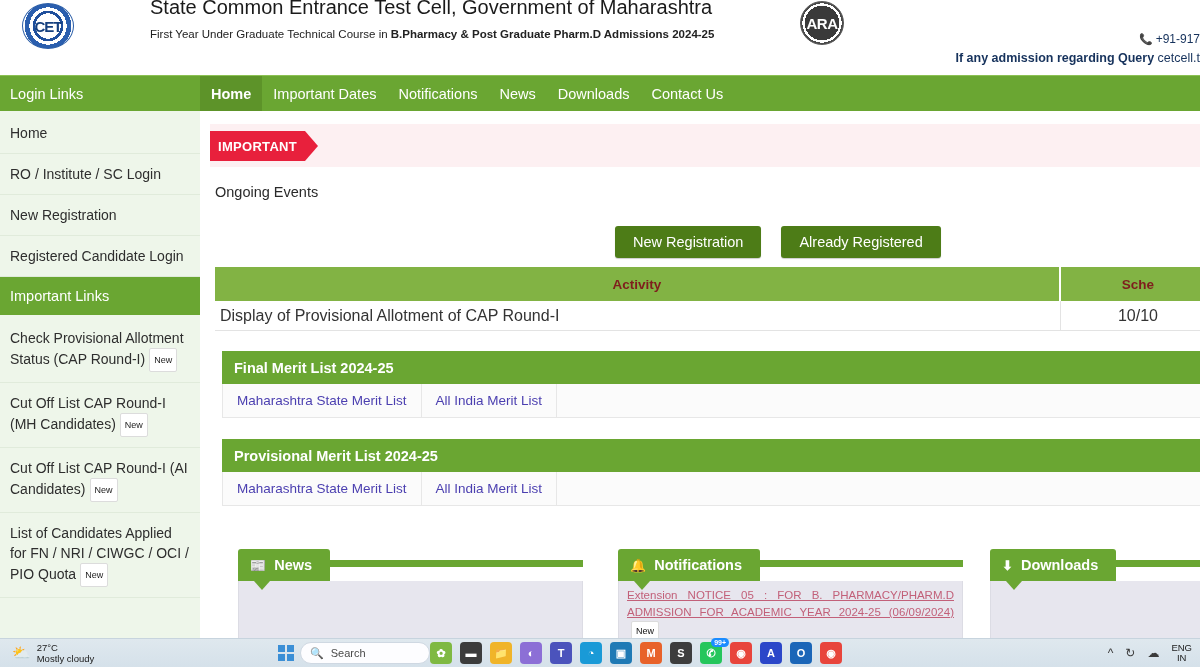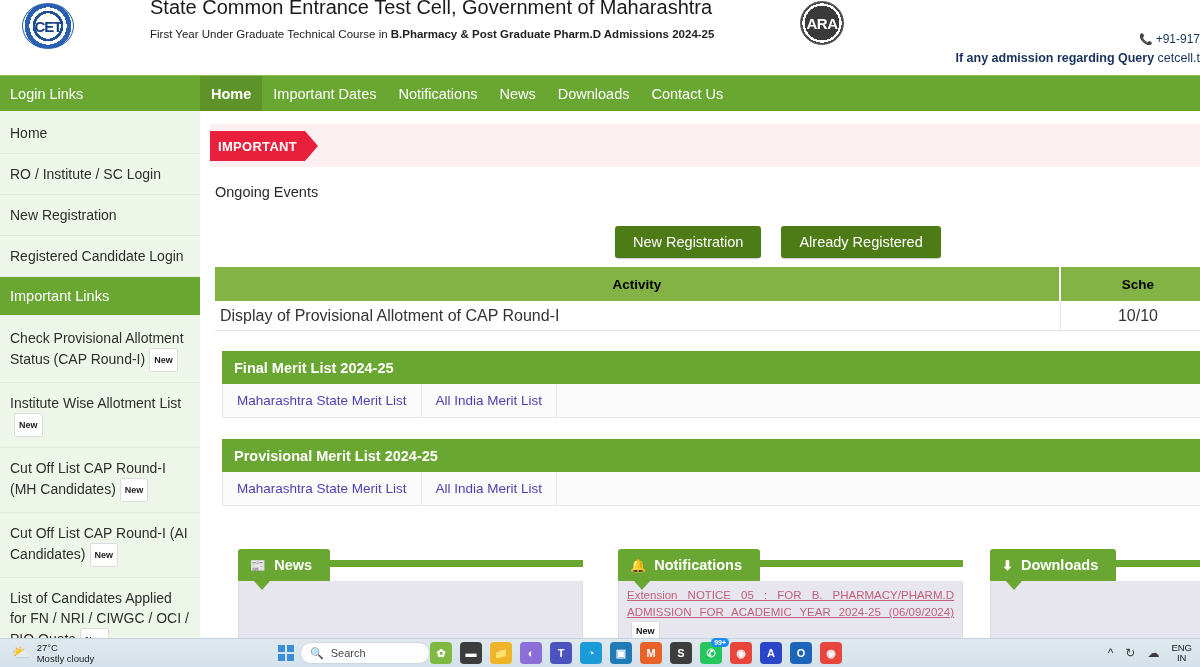--- a/index.html
+++ b/index.html
@@ -96,21 +96,21 @@
     background: #6aa632; color: #ffffff; font-size: 14.5px;
     border-bottom: none; padding: 9px 10px;
   }
   .side-item.header-green .hg-caret {
     position: absolute; left: 34px; bottom: -10px; width: 0; height: 0;
     border-left: 9px solid transparent; border-right: 9px solid transparent;
     border-top: 10px solid #6aa632;
   }
   .new-badge {
     display: inline-block; background: #ffffff; color: #1c1c1c;
-    font-size: 9px; font-weight: bold; padding: 1px 4px; border-radius: 2px;
+    font-size: 9px; font-weight: normal; padding: 1px 4px; border-radius: 2px;
     vertical-align: middle; margin-left: 4px; border: 1px solid #dcdcdc;
   }
 
   
   .main {
     position: absolute; top: 111px; left: 200px; width: 1112px; height: 527px;
     background: #ffffff; overflow: hidden;
   }
   .important-strip {
     position: absolute; top: 13px; left: 10px; width: 1000px; height: 43px;
@@ -148,21 +148,21 @@
     background: #4d7c17; color: #ffffff; font-size: 14.5px;
     padding: 8px 18px; border: none; border-radius: 3px;
     font-family: "Liberation Sans", sans-serif; cursor: pointer;
     box-shadow: 0 1px 1px rgba(0,0,0,0.2);
   }
 
   .sched-table { position: absolute; left: 15px; top: 156px; width: 1000px; }
   .sched-head { display: flex; background: #82b344; height: 34px; }
   .sched-head .th {
     display: flex; align-items: center; justify-content: center;
-    color: #000000; font-size: 13.5px; font-weight: bold;
+    color: #7f1d1d; font-size: 13.5px; font-weight: bold;
   }
   .sched-head .th.activity { width: 846px; border-right: 2px solid #fff; }
   .sched-head .th.schedule { flex: 1; }
   .sched-row { display: flex; height: 30px; background: #fff; border-bottom: 1px solid #e3e3e3; }
   .sched-row .td { display: flex; align-items: center; font-size: 16px; color: #333; }
   .sched-row .td.activity { width: 846px; padding-left: 5px; border-right: 1px solid #e3e3e3; }
   .sched-row .td.schedule { flex: 1; justify-content: center; }
 
   
   .merit-panel { position: absolute; left: 22px; width: 1000px; }
@@ -279,23 +279,20 @@
     </div>
     <div class="side-item">
       <span>Registered Candidate Login</span>
     </div>
     <div class="side-item header-green">
       <span>Important Links</span>
       <span class="hg-caret"></span>
     </div>
     <div class="side-item" style="padding-top:13px;">
       <span>Check Provisional Allotment Status (CAP Round-I)</span><span class="new-badge">New</span>
-    </div>
-    <div class="side-item">
-      <span>Institute Wise Allotment List</span><span class="new-badge">New</span>
     </div>
     <div class="side-item">
       <span>Cut Off List CAP Round-I (MH Candidates)</span><span class="new-badge">New</span>
     </div>
     <div class="side-item">
       <span>Cut Off List CAP Round-I (AI Candidates)</span><span class="new-badge">New</span>
     </div>
     <div class="side-item">
       <span>List of Candidates Applied for FN / NRI / CIWGC / OCI / PIO Quota</span><span class="new-badge">New</span>
     </div>

